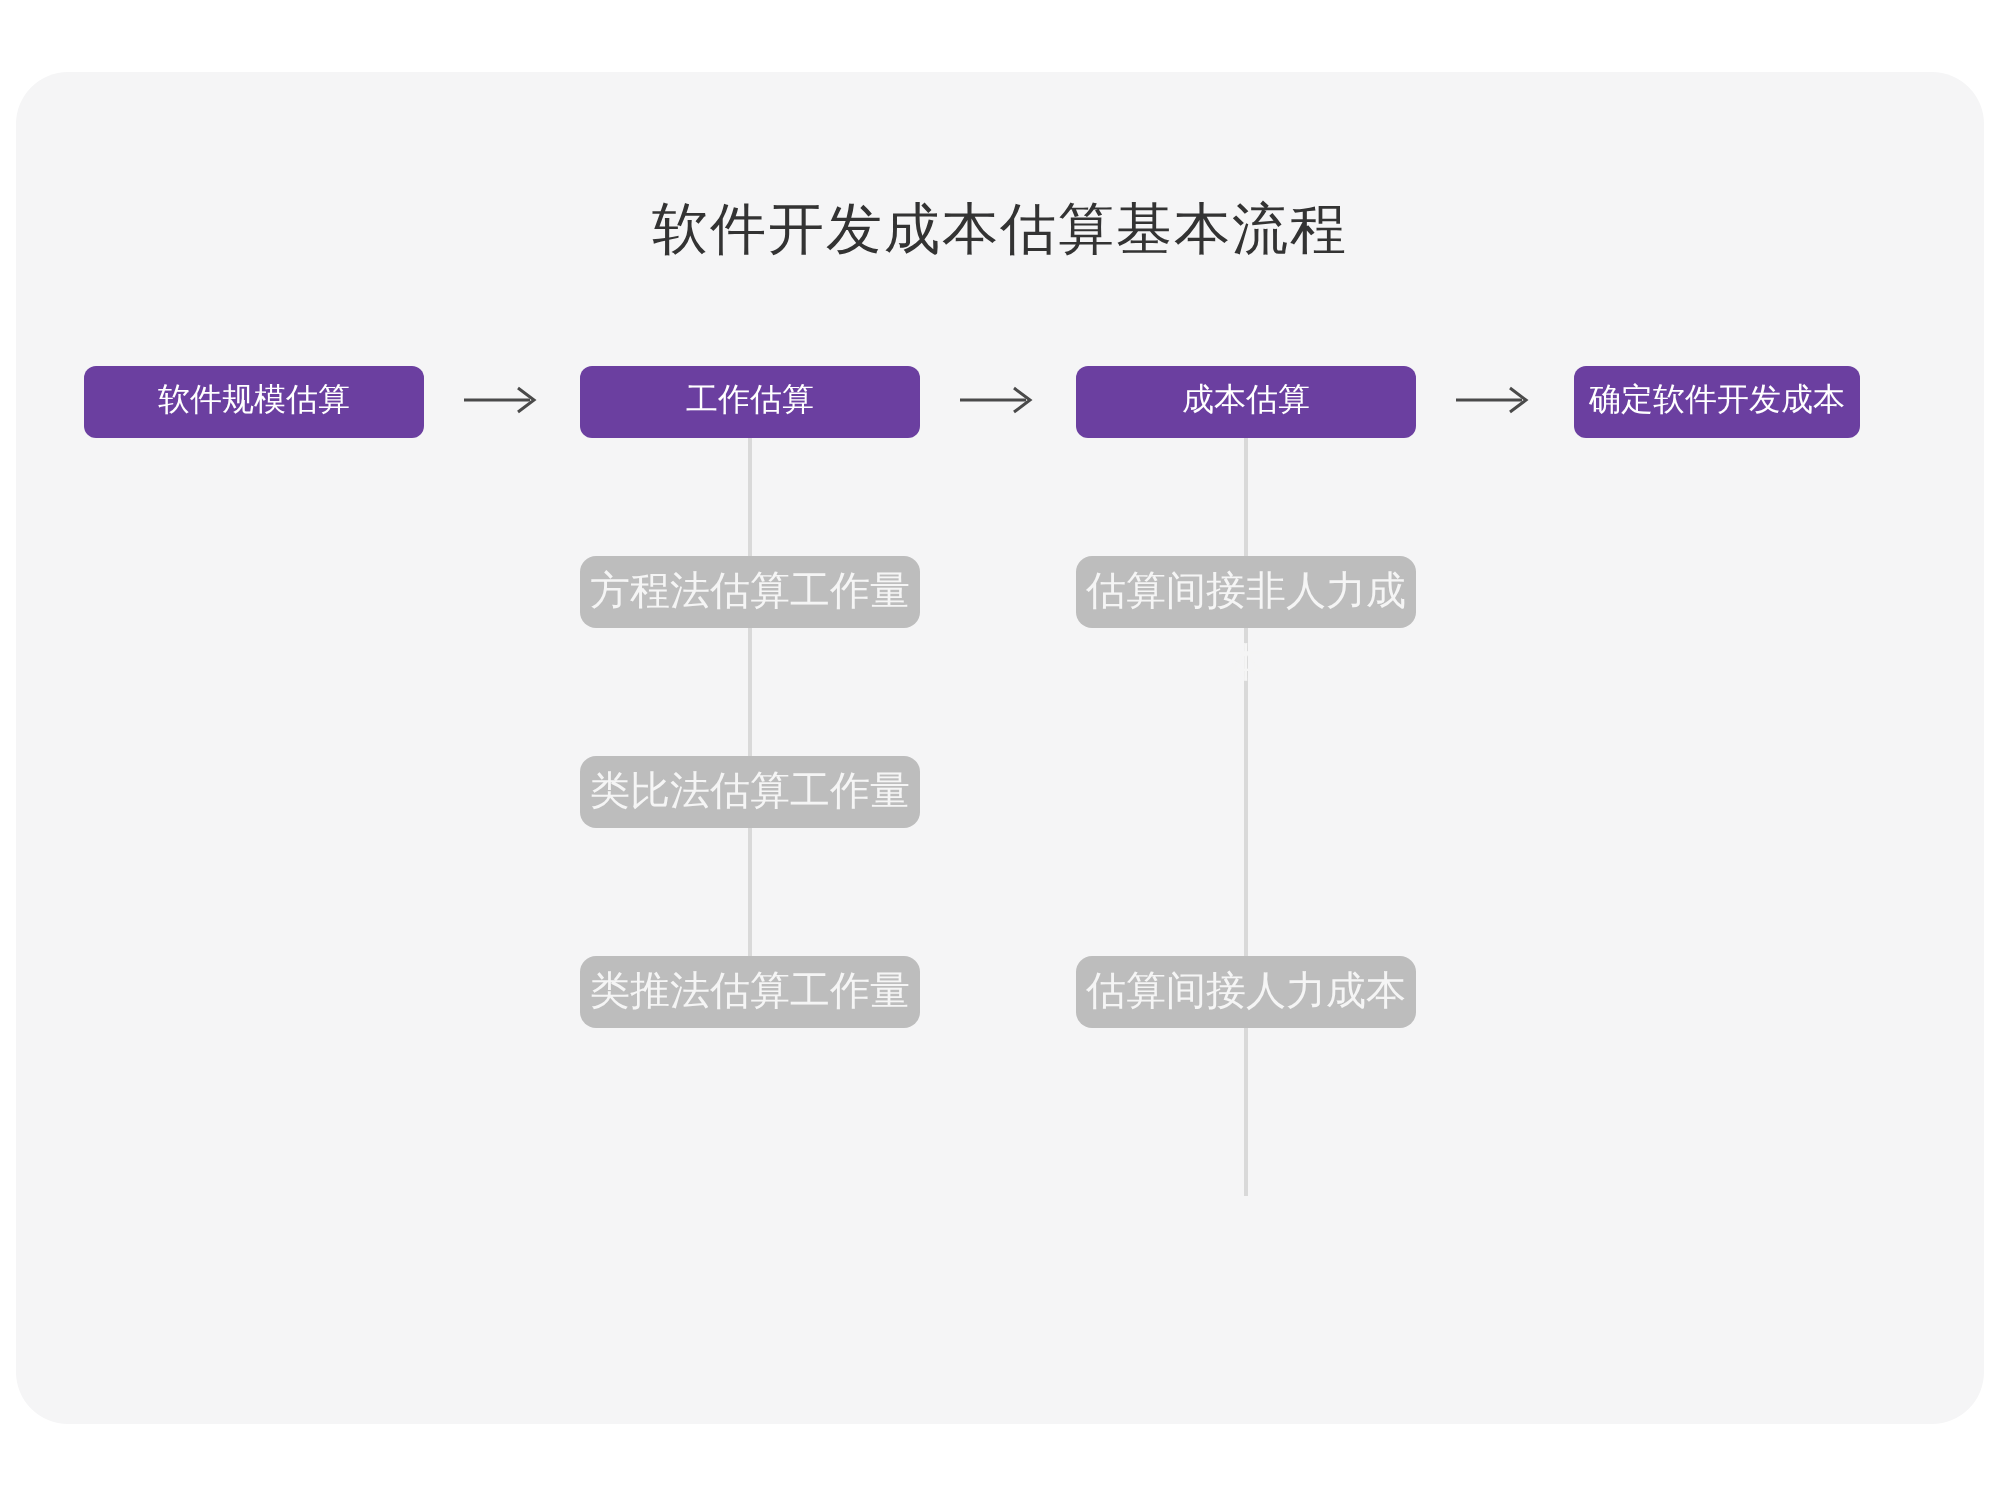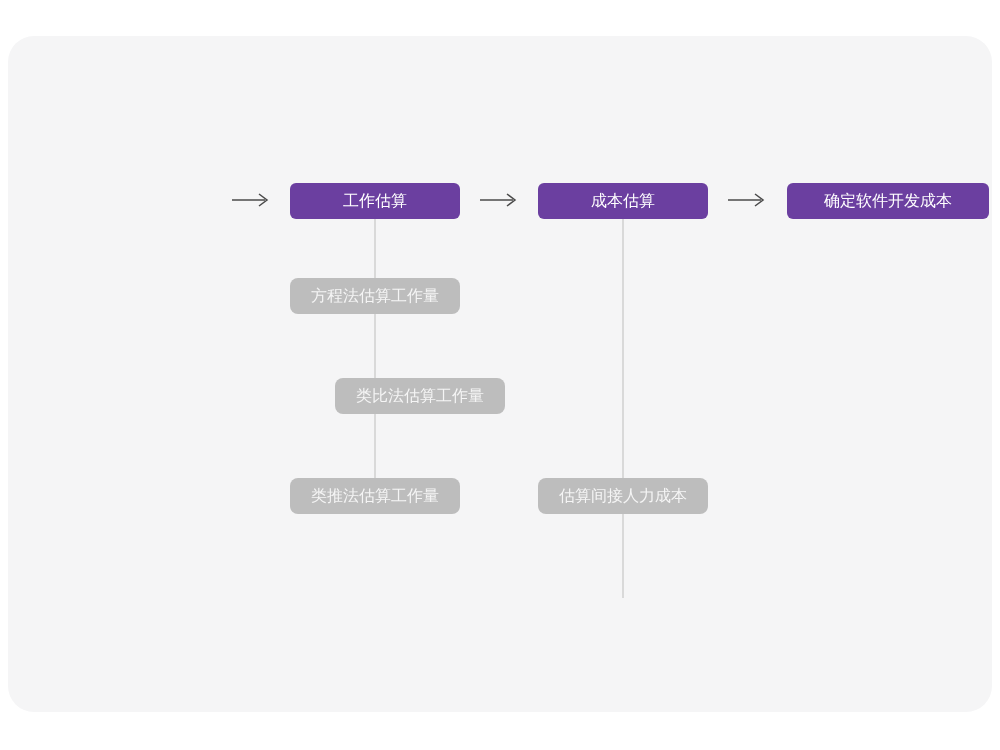--- a/index.html
+++ b/index.html
@@ -54,21 +54,21 @@
     background: var(--step-background);
     color: var(--step-text);
     border-radius: 6px;
     text-align: center;
     font-size: 16px;
     z-index: 3;
   }
   .step-1 { left: 42px; }
   .step-2 { left: 290px; }
   .step-3 { left: 538px; }
-  .step-4 { left: 787px; width: 202px; }
+  .step-4 { left: 787px; width: 143px; }
   .arrow {
     position: absolute;
     top: 192px;
     width: 40px;
     height: 16px;
     color: var(--arrow);
     z-index: 2;
   }
   .arrow-1 { left: 230px; }
   .arrow-2 { left: 478px; }
@@ -83,37 +83,39 @@
   .vline-cost { left: 622px; top: 218px; height: 380px; }
   .sub {
     position: absolute;
     width: 170px;
     height: 36px;
     line-height: 36px;
     background: var(--sub-background);
     color: var(--sub-text);
     border-radius: 8px;
     text-align: center;
-    font-size: 16px;
+    font-size: 20px;
     z-index: 3;
   }
   .col-work { left: 290px; }
   .col-cost { left: 538px; }
   .row-1 { top: 278px; }
-  .row-2 { top: 378px; margin-left: 45px; }
+  .row-2 { top: 378px; }
   .row-3 { top: 478px; }
   .row-4 { top: 580px; }
 </style>
 </head>
 <body>
 
 <div class="canvas">
   <div class="card"></div>
 
+  <h1 class="title">软件开发成本估算基本流程</h1>
 
+  <div class="step step-1">软件规模估算</div>
   <div class="step step-3">成本估算</div>
   <div class="step step-2">工作估算</div>
   <div class="step step-4">确定软件开发成本</div>
 
   <svg class="arrow arrow-1" viewBox="0 0 40 16">
     <line x1="2" y1="8" x2="35" y2="8" stroke="currentColor" stroke-width="1.5"></line>
     <path d="M29 2 L37 8 L29 14" fill="none" stroke="currentColor" stroke-width="1.5"></path>
   </svg>
   <svg class="arrow arrow-2" viewBox="0 0 40 16">
     <line x1="2" y1="8" x2="35" y2="8" stroke="currentColor" stroke-width="1.5"></line>
@@ -124,14 +126,15 @@
     <path d="M29 2 L37 8 L29 14" fill="none" stroke="currentColor" stroke-width="1.5"></path>
   </svg>
 
   <div class="vline vline-work"></div>
   <div class="vline vline-cost"></div>
 
   <div class="sub col-work row-1">方程法估算工作量</div>
   <div class="sub col-work row-2">类比法估算工作量</div>
   <div class="sub col-work row-3">类推法估算工作量</div>
 
+  <div class="sub col-cost row-1">估算间接非人力成本</div>
   <div class="sub col-cost row-3">估算间接人力成本</div>
 </div>
 
 </body></html>

